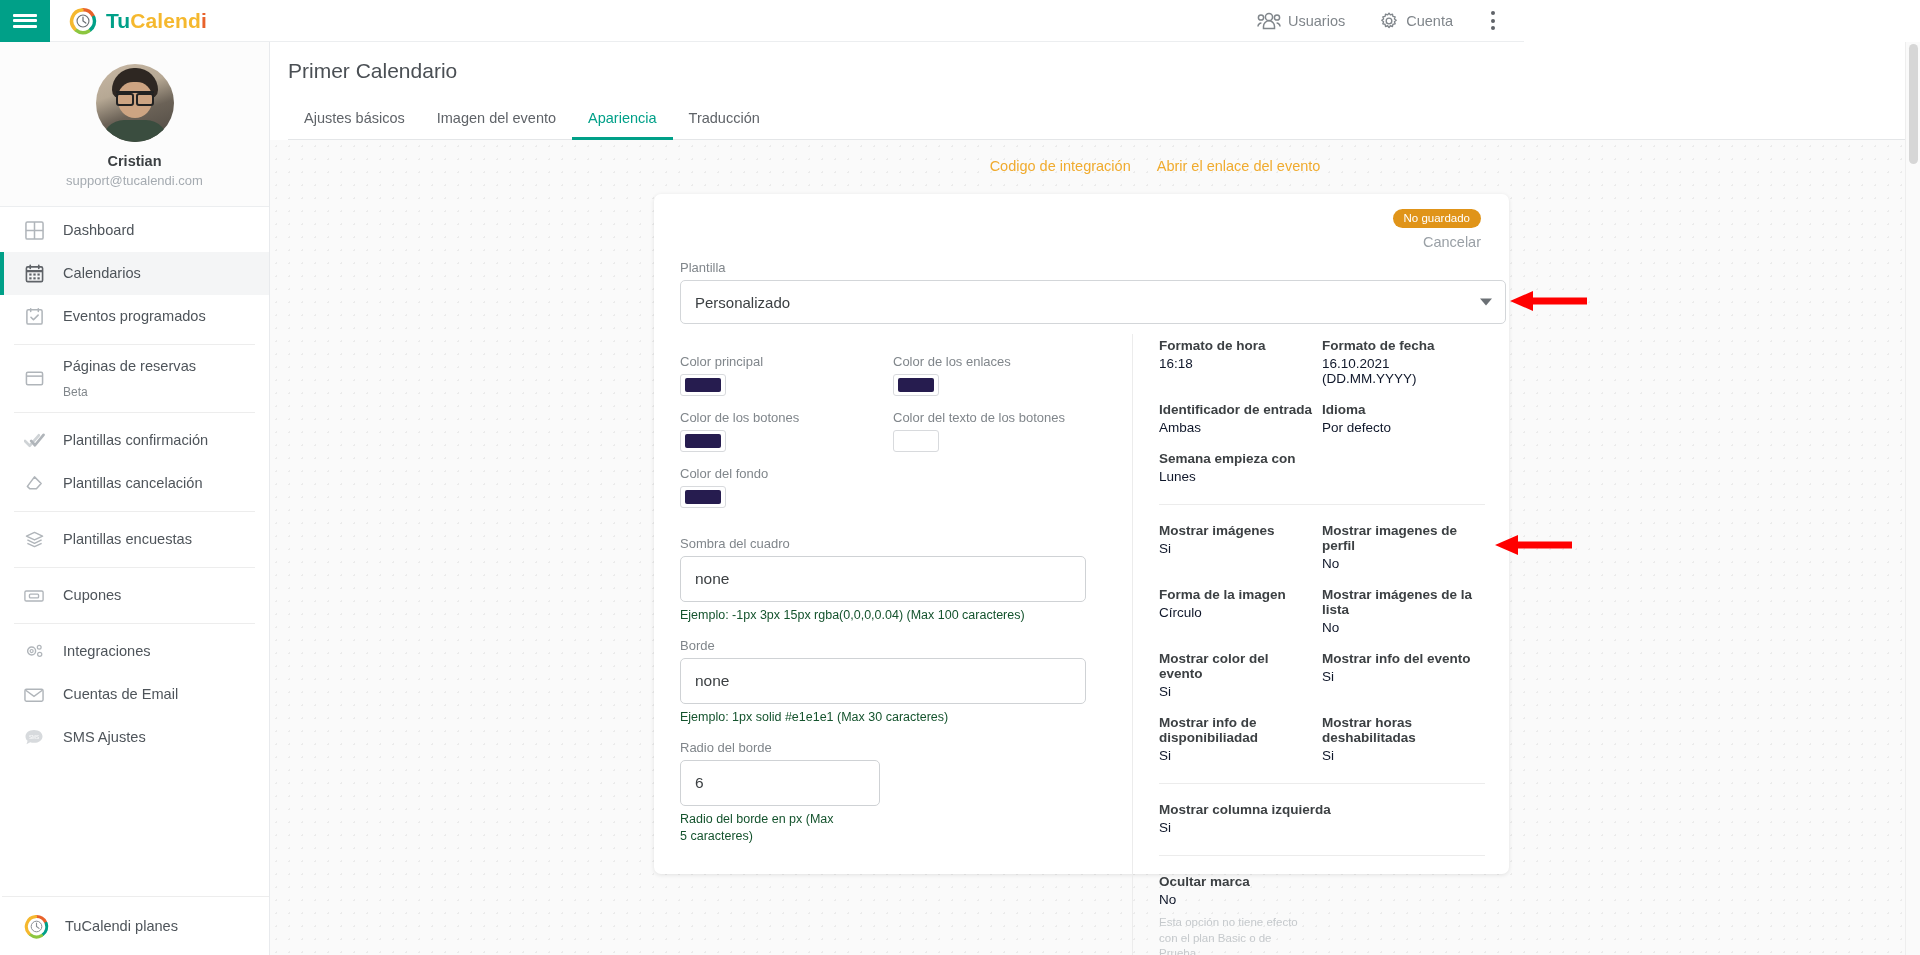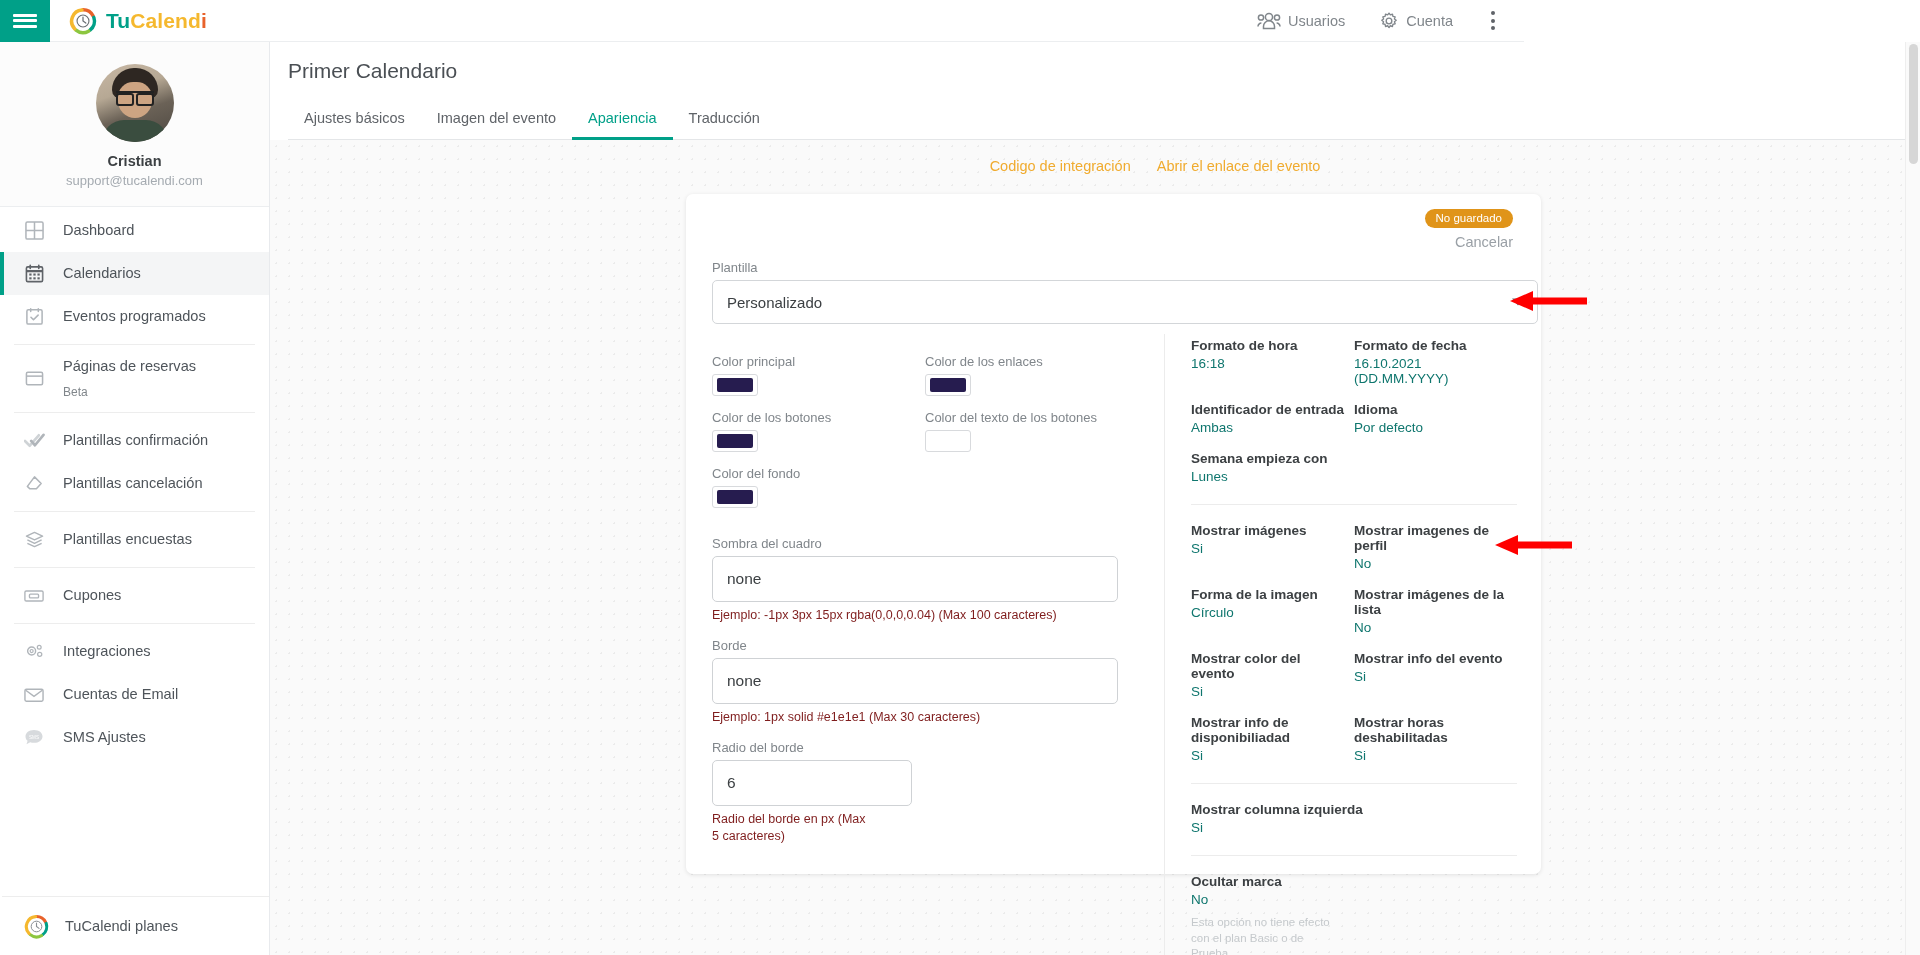--- a/index.html
+++ b/index.html
@@ -143,21 +143,21 @@
   }
   .link-row {
     display: flex; justify-content: center; gap: 26px;
     padding: 18px 0 8px; margin-left: 120px;
   }
   .link-row .lnk {
     color: #f0ab2e; font-size: 14.5px; cursor: pointer;
   }
 
   .card {
-    position: absolute; left: 416px; top: 54px; width: 855px; height: 680px;
+    position: absolute; left: 384px; top: 54px; width: 855px; height: 680px;
     background: #fff; border-radius: 7px;
     box-shadow: 0 1px 4px rgba(0,0,0,0.10);
     padding: 14px 24px 12px 14px;
   }
   .card-topright { text-align: right; padding-right: 4px; }
   .badge-unsaved {
     display: inline-block; background: #e09419; color: #fff;
     font-size: 11.5px; padding: 3px 11px 4px; border-radius: 11px;
   }
   .cancel-link { display: block; color: #9aa0a6; font-size: 14.5px; margin-top: 6px; cursor: pointer; }
@@ -187,27 +187,27 @@
     display: flex; align-items: center; justify-content: center; background:#fff;
   }
   .swatch-inner { width: 36px; height: 14px; border-radius: 2px; }
 
   .text-input {
     width: 406px; height: 46px; border: 1px solid #cfd2d5; border-radius: 5px;
     background: #fff; display: flex; align-items: center; padding: 0 14px;
     font-size: 15.5px; color: #3c4043; cursor: text;
   }
   .text-input.small { width: 200px; }
-  .help-text { font-size: 12.5px; color: #7f1d1d; margin-top: 5px; line-height:1.35; }
+  .help-text { font-size: 12.5px; color: #14532d; margin-top: 5px; line-height:1.35; }
   .field-block { margin-top: 14px; }
 
   .kv-grid { display: flex; flex-wrap: wrap; }
   .kv { width: 50%; margin-bottom: 16px; padding-right: 8px; }
   .kv-k { font-size: 13.5px; color: #3c4043; font-weight: bold; }
-  .kv-v { font-size: 13.5px; color: #0f766e; margin-top: 3px; }
+  .kv-v { font-size: 13.5px; color: #0f172a; margin-top: 3px; }
   .kv.full { width: 100%; }
   .hr { height: 1px; background: #ececec; margin: 4px 0 18px; }
   .note { font-size: 11.5px; color: #c5c9cc; line-height: 1.35; margin-top: 8px; width:150px; }
 
   
   .arrow { position: absolute; z-index: 40; pointer-events: none; }
   .arrow-a { left: 1509px; top: 288px; }
   .arrow-b { left: 1494px; top: 532px; }
 
   

